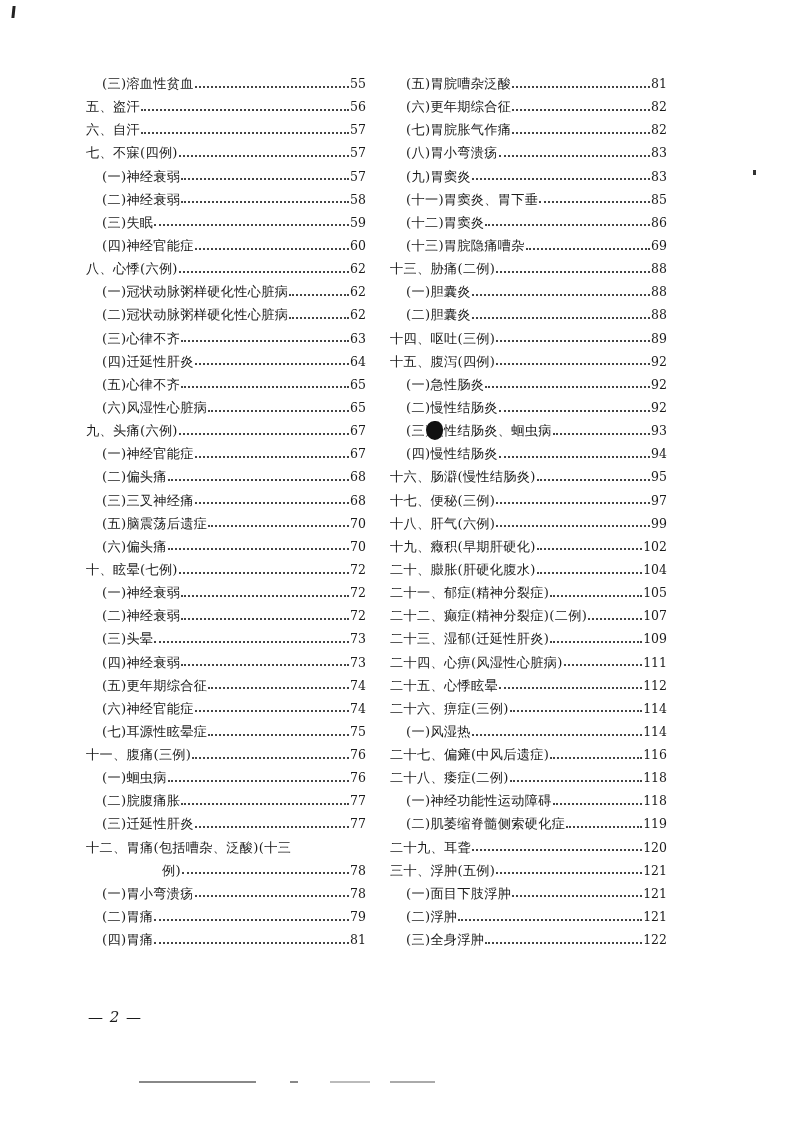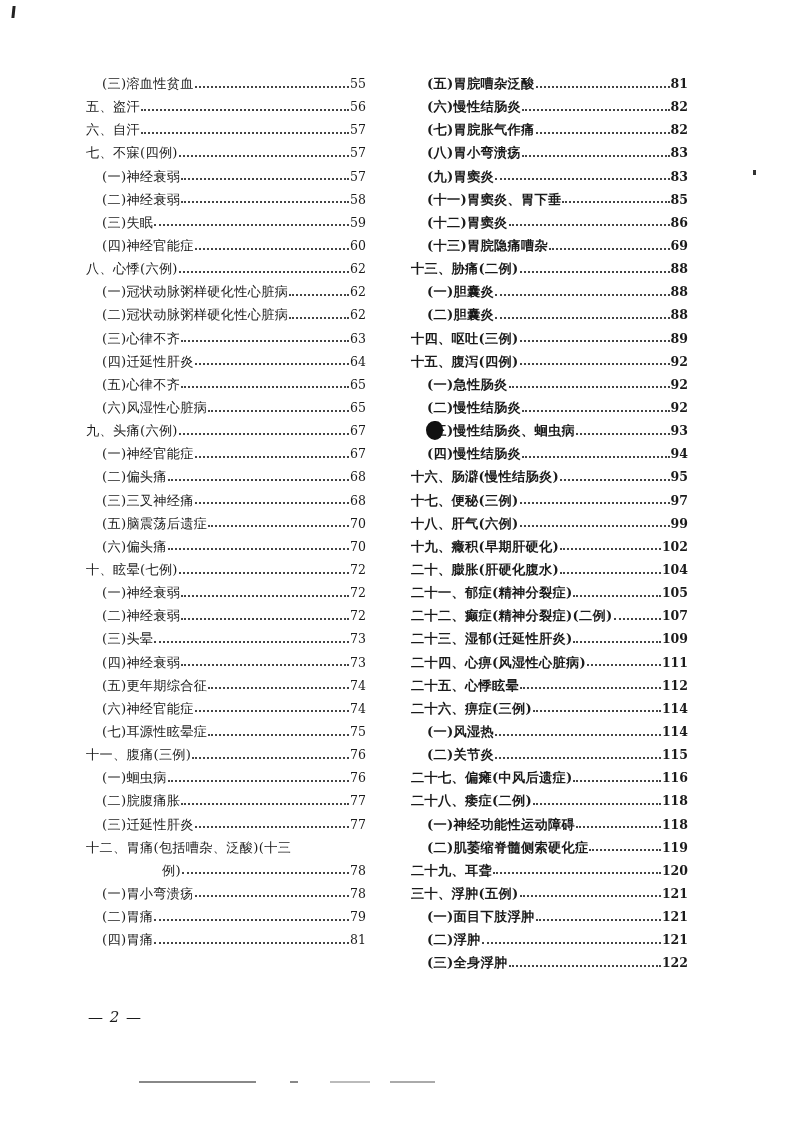--- a/index.html
+++ b/index.html
@@ -12,28 +12,28 @@
     position: absolute; left: 12px; top: 6px; width: 3px; height: 12px;
     background: #222; transform: skewX(-6deg);
   }
   .speck {
     position: absolute; left: 753px; top: 170px; width: 3px; height: 5px; background: #333;
   }
   .column {
     position: absolute; top: 72px;
   }
   .col-left { left: 86px; width: 280px; }
-  .col-right { left: 411px; width: 277px; font-weight: bold; }
+  .col-right { left: 390px; width: 277px; }
   .entry {
     display: flex; align-items: baseline;
     height: 23.15px; line-height: 23.15px;
     font-size: 13.2px; letter-spacing: 0.3px;
     white-space: nowrap;
   }
-  .entry.level-1 { padding-left: 16px; }
+  .entry.level-1 { padding-left: 16px; align-items: flex-end; }
   .entry .label { flex: 0 0 auto; }
   .entry .leader {
     flex: 1 1 auto; margin: 0 1px; overflow: hidden;
     border-bottom: 2px dotted #444; height: 0; align-self: center; margin-top: 6px;
   }
   .entry .page { flex: 0 0 auto; font-size: 12.5px; letter-spacing: 0; }
   .entry.wrap-cont { padding-left: 76px; }
   .blot {
     position: absolute; left: 426px; top: 421px; width: 17px; height: 19px;
     border-radius: 50% 45% 50% 55%; background: #111;
@@ -242,21 +242,21 @@
       <span class="page">81</span>
     </div>
   </div>
 <div class="column col-right" id="col-right">
     <div class="entry level-1">
       <span class="label">(五)胃脘嘈杂泛酸</span>
       <span class="leader"></span>
       <span class="page">81</span>
     </div>
     <div class="entry level-1">
-      <span class="label">(六)慢性结肠炎</span>
+      <span class="label">(六)更年期综合征</span>
       <span class="leader"></span>
       <span class="page">82</span>
     </div>
     <div class="entry level-1">
       <span class="label">(七)胃脘胀气作痛</span>
       <span class="leader"></span>
       <span class="page">82</span>
     </div>
     <div class="entry level-1">
       <span class="label">(八)胃小弯溃疡</span>
@@ -380,25 +380,20 @@
     </div>
     <div class="entry level-0">
       <span class="label">二十六、痹症(三例)</span>
       <span class="leader"></span>
       <span class="page">114</span>
     </div>
     <div class="entry level-1">
       <span class="label">(一)风湿热</span>
       <span class="leader"></span>
       <span class="page">114</span>
-    </div>
-    <div class="entry level-1">
-      <span class="label">(二)关节炎</span>
-      <span class="leader"></span>
-      <span class="page">115</span>
     </div>
     <div class="entry level-0">
       <span class="label">二十七、偏瘫(中风后遗症)</span>
       <span class="leader"></span>
       <span class="page">116</span>
     </div>
     <div class="entry level-0">
       <span class="label">二十八、痿症(二例)</span>
       <span class="leader"></span>
       <span class="page">118</span>

